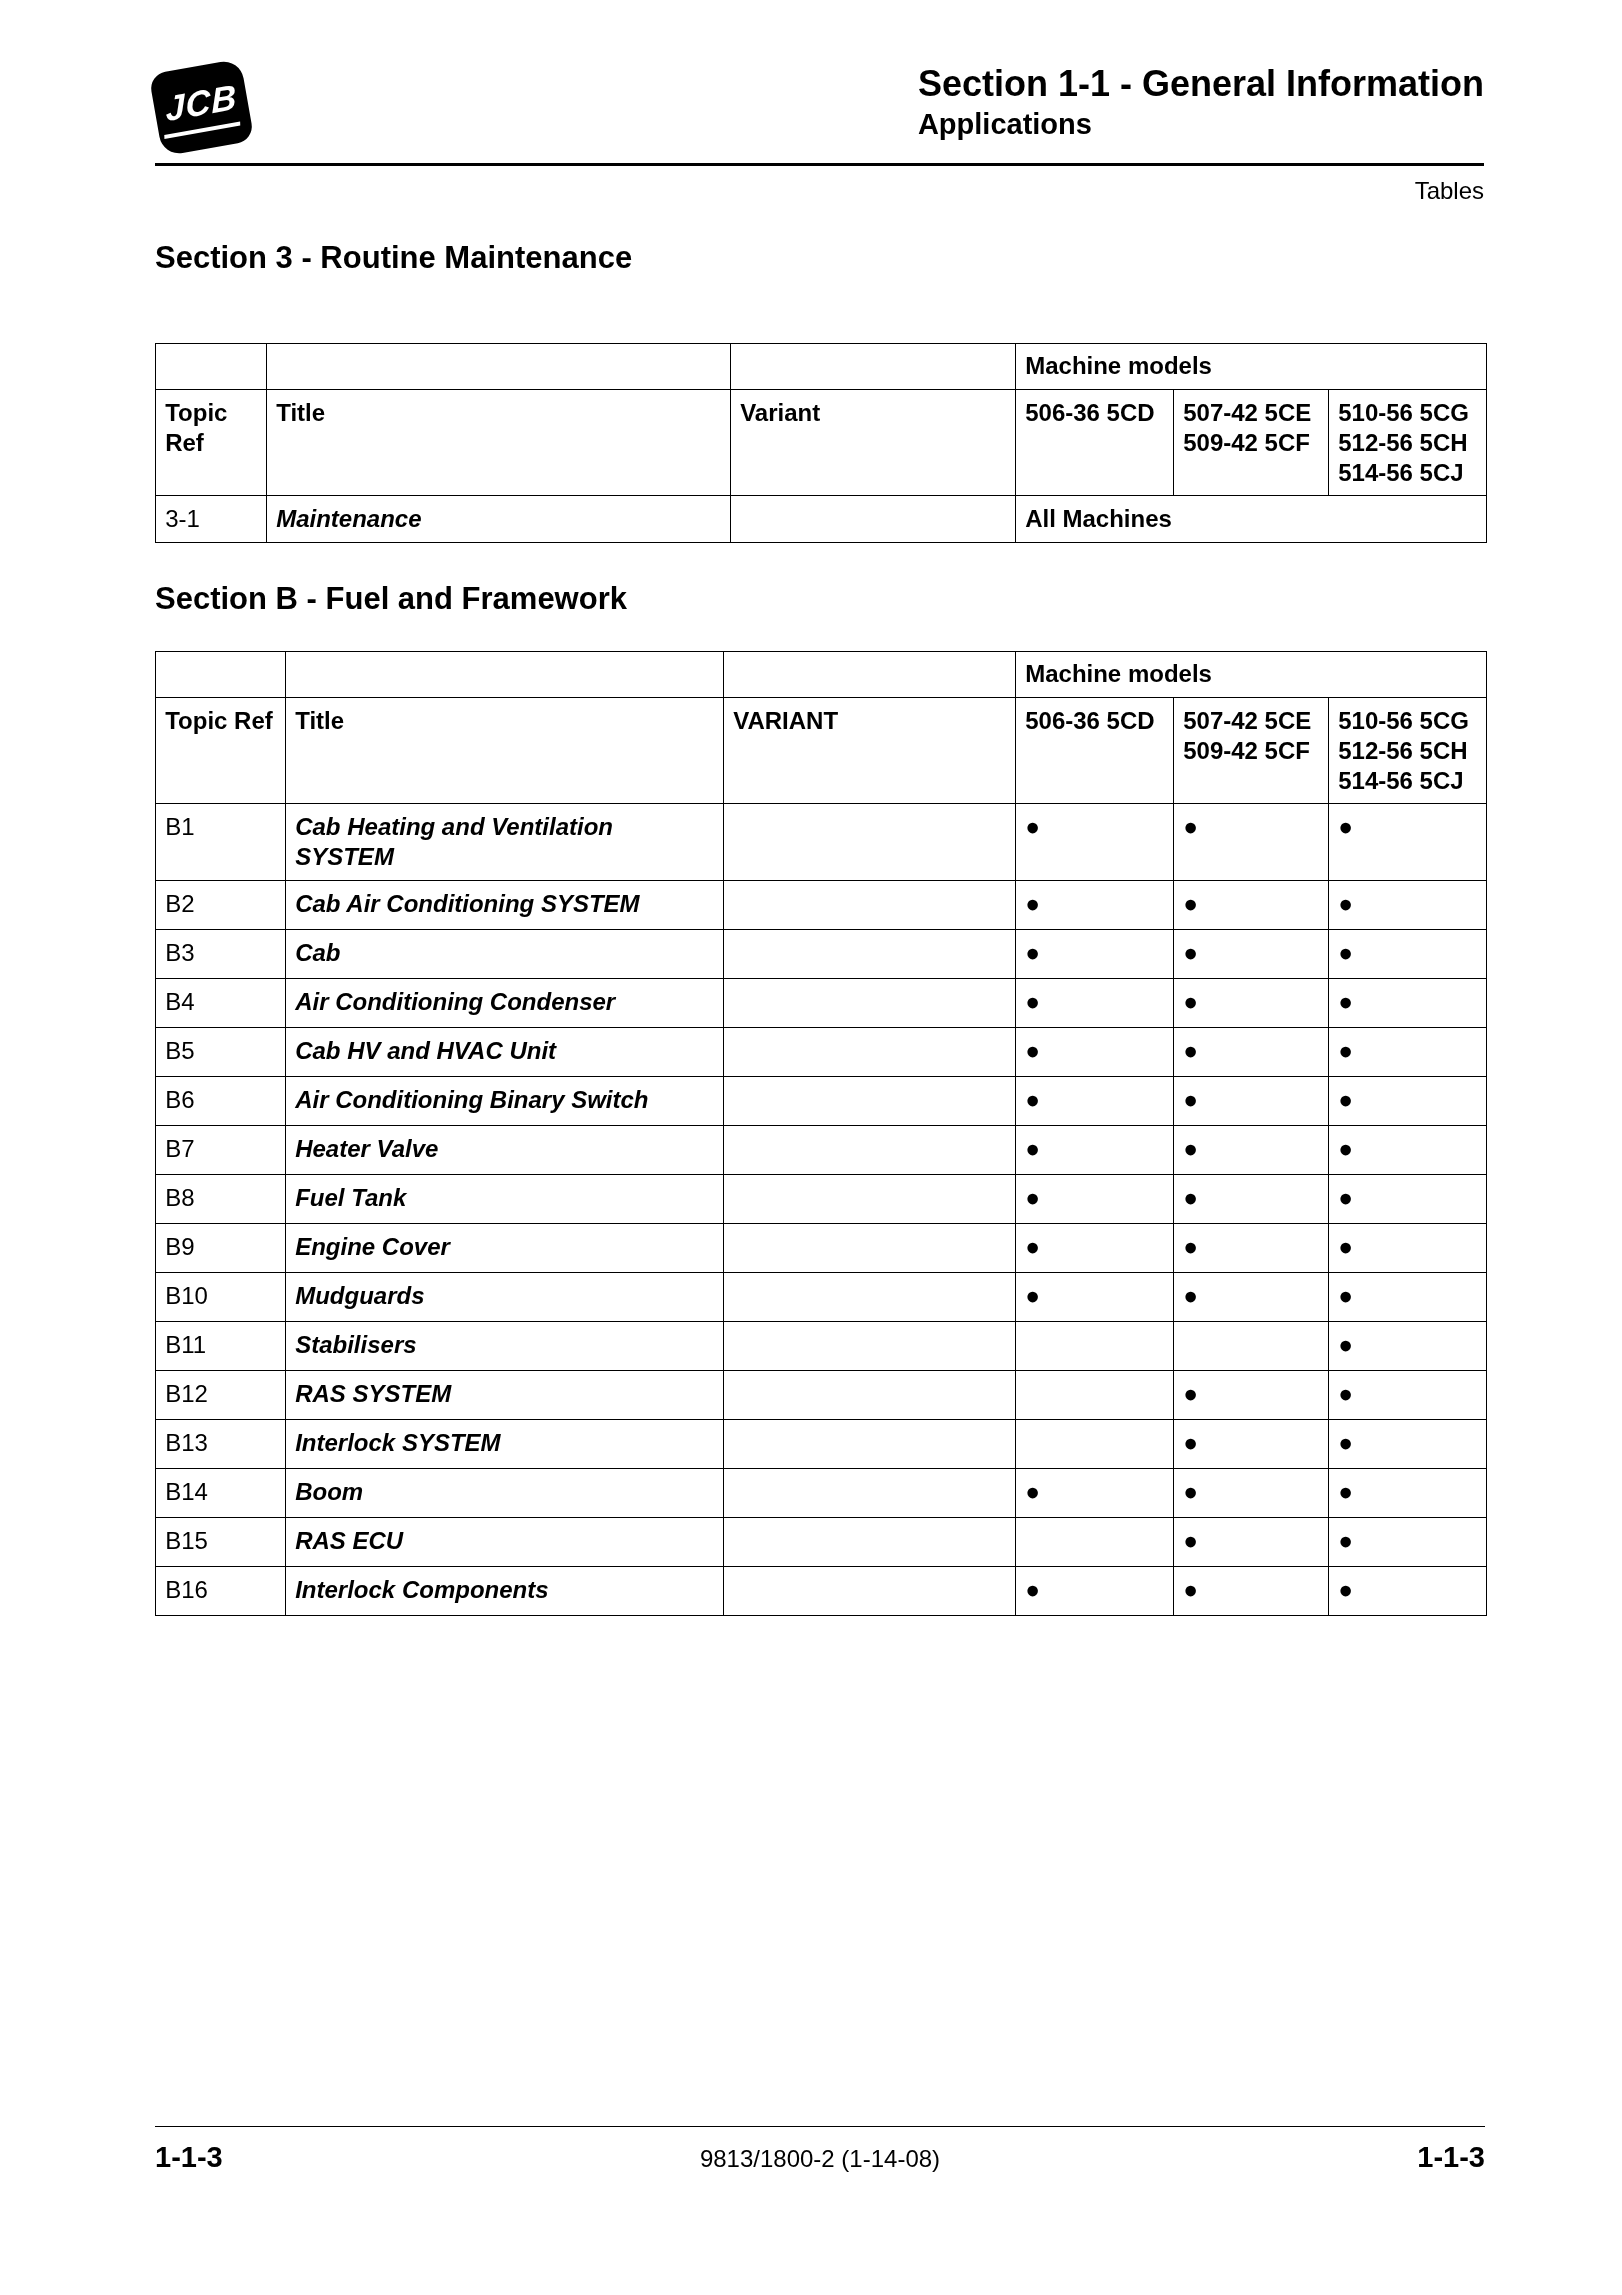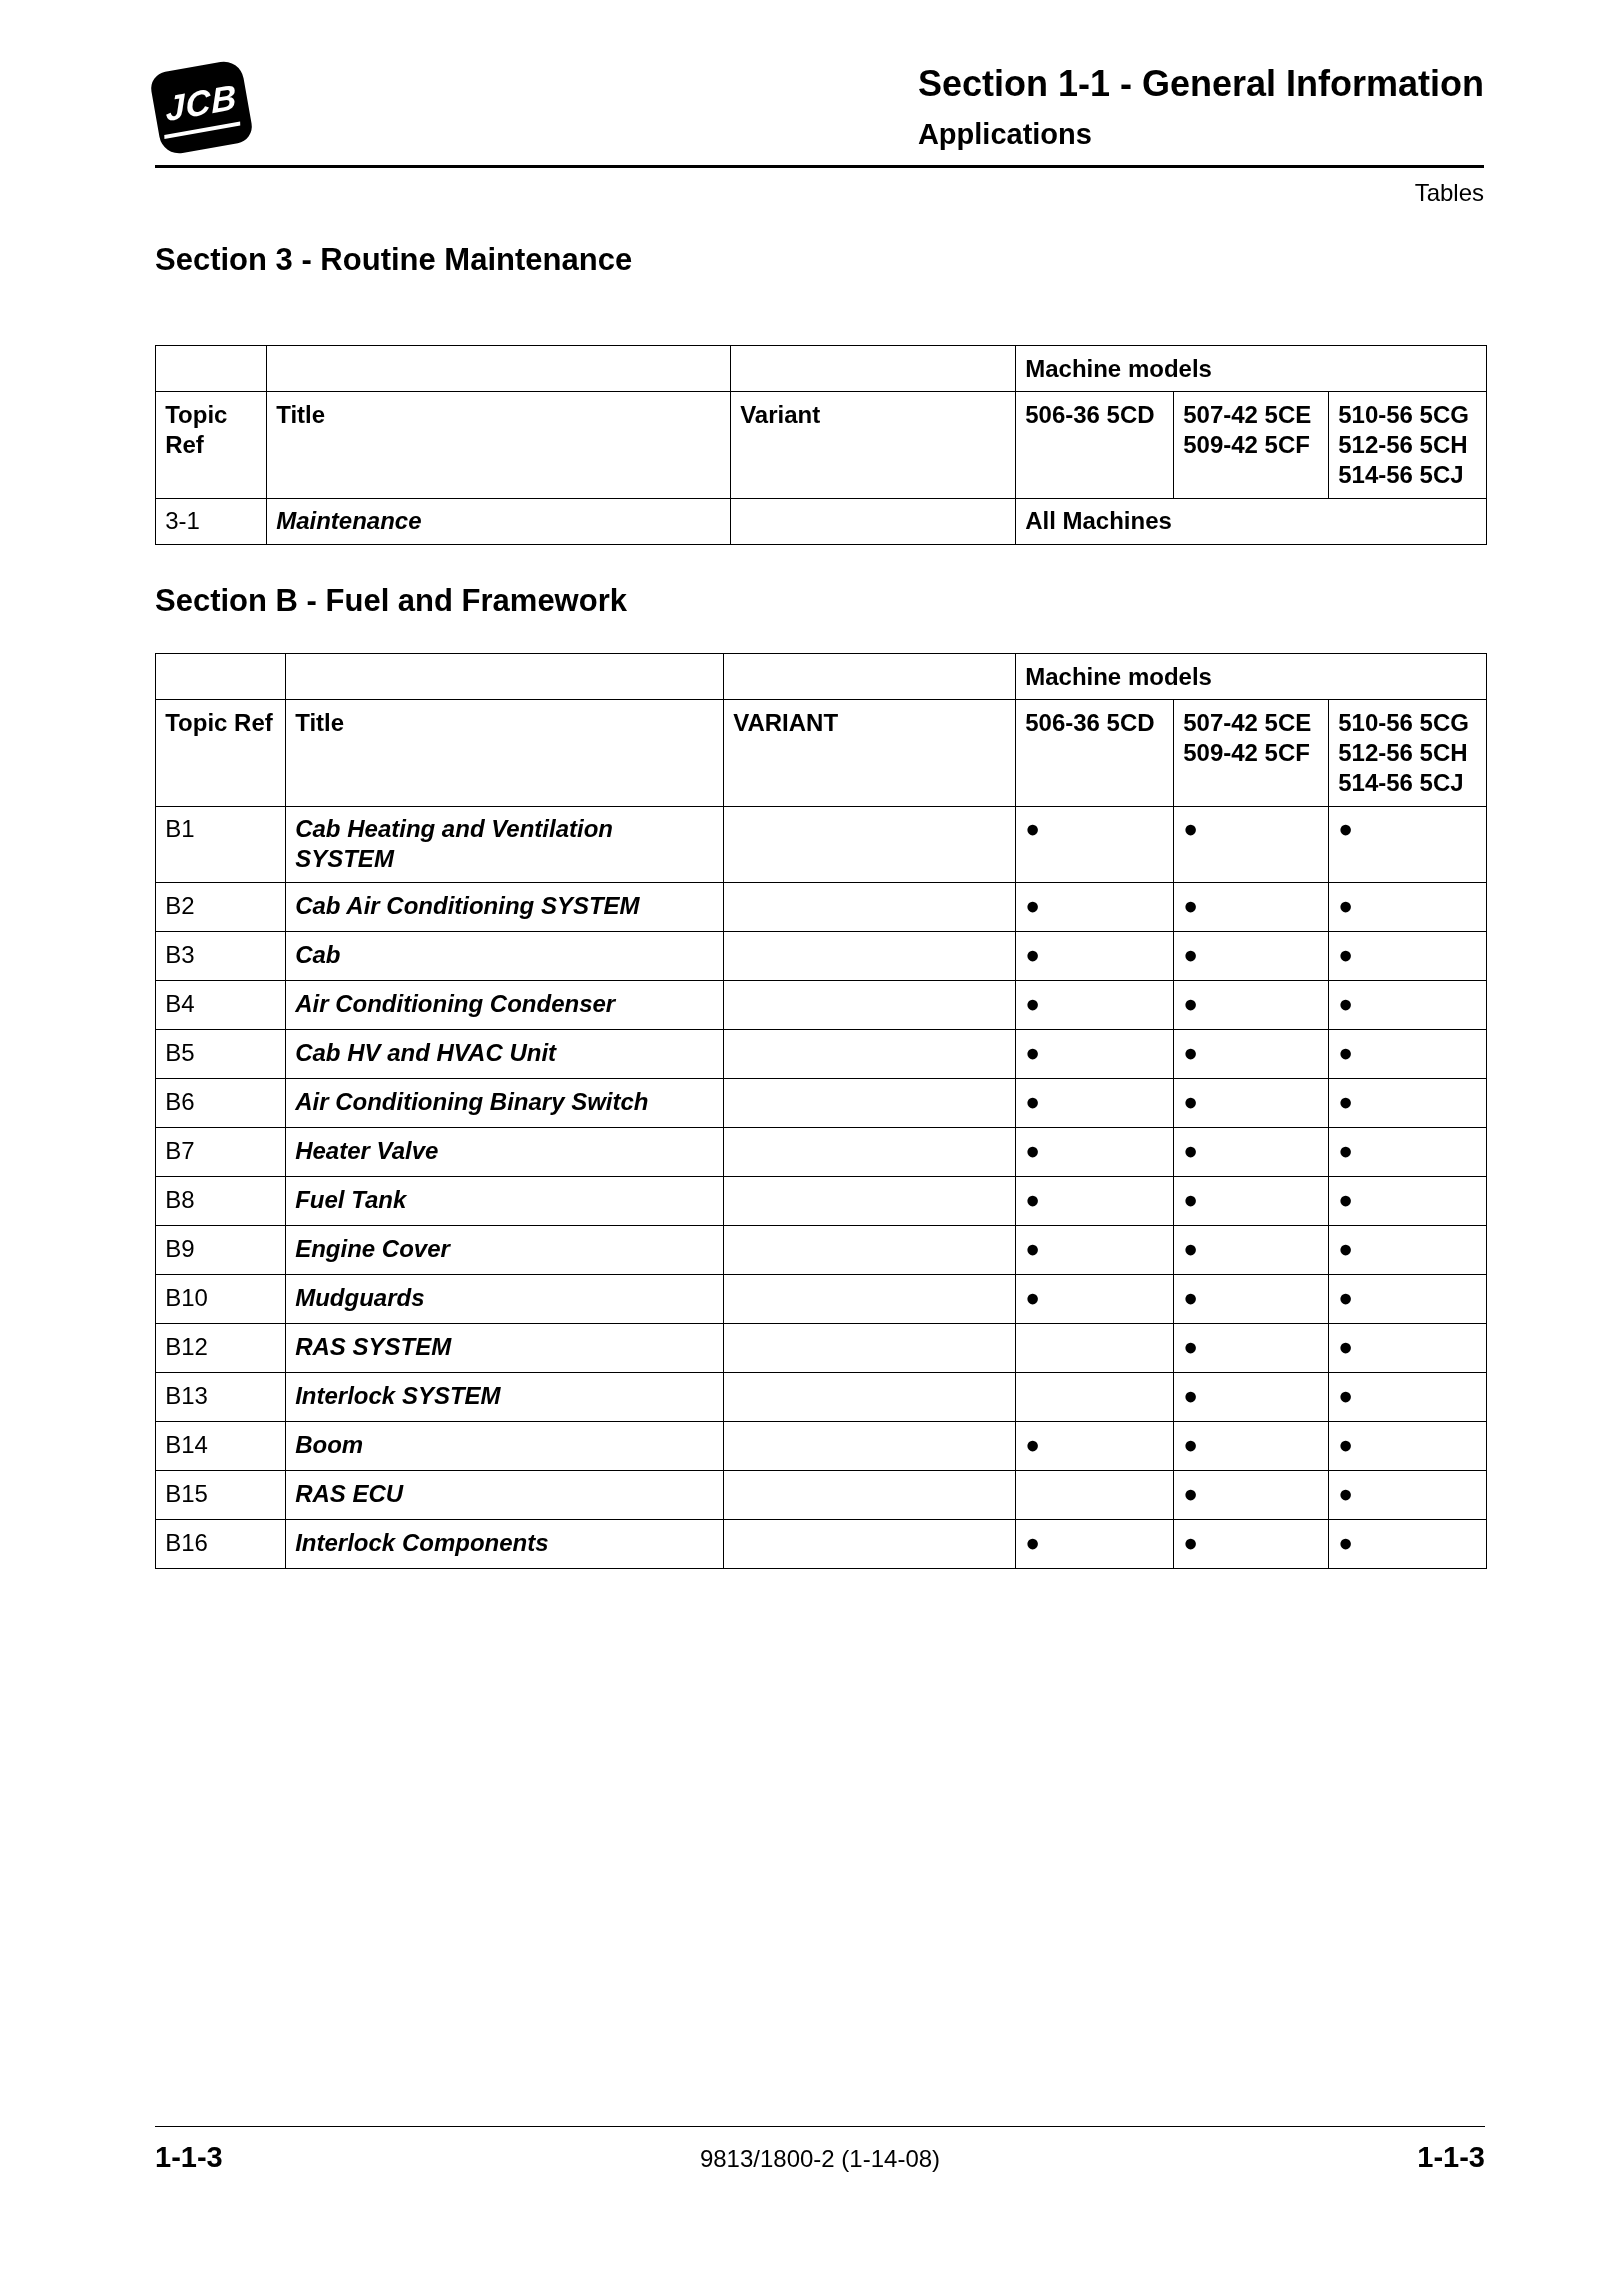--- a/index.html
+++ b/index.html
@@ -30,21 +30,21 @@
     margin-top:3.1px;
   }
   .logo-text {
     color:#fff; font-weight:bold; font-style:italic;
     font-size:35px; letter-spacing:0.8px;
     transform:skewX(-8deg);
     border-bottom:4.6px solid #fff; padding:0 2.3px 4.6px 2.3px;
   }
   .header-titles { text-align:left; }
   .header-title { font-size:36px; font-weight:bold; line-height:1.15; }
-  .header-subtitle { font-size:29px; font-weight:bold; margin-top:14px; }
+  .header-subtitle { font-size:29px; font-weight:bold; margin-top:4px; }
 
   .tables-label { text-align:right; font-size:24px; margin-top:10.7px; }
 
   .section-heading { font-size:31px; font-weight:bold; margin-top:38px; }
   .section-heading.first { margin-top:35px; }
 
   
   table {
     border-collapse:collapse; table-layout:fixed;
     width:1330px;
@@ -237,20 +237,28 @@
     </tr>
     <tr class="row-std">
       <td>B10</td>
       <td><span class="c-title-text">Mudguards</span></td>
       <td></td>
       <td class="c-model">●</td>
       <td class="c-model">●</td>
       <td class="c-model">●</td>
     </tr>
     <tr class="row-std">
+      <td>B11</td>
+      <td><span class="c-title-text">Stabilisers</span></td>
+      <td></td>
+      <td class="c-model"></td>
+      <td class="c-model"></td>
+      <td class="c-model">●</td>
+    </tr>
+    <tr class="row-std">
       <td>B12</td>
       <td><span class="c-title-text">RAS SYSTEM</span></td>
       <td></td>
       <td class="c-model"></td>
       <td class="c-model">●</td>
       <td class="c-model">●</td>
     </tr>
     <tr class="row-std">
       <td>B13</td>
       <td><span class="c-title-text">Interlock SYSTEM</span></td>

